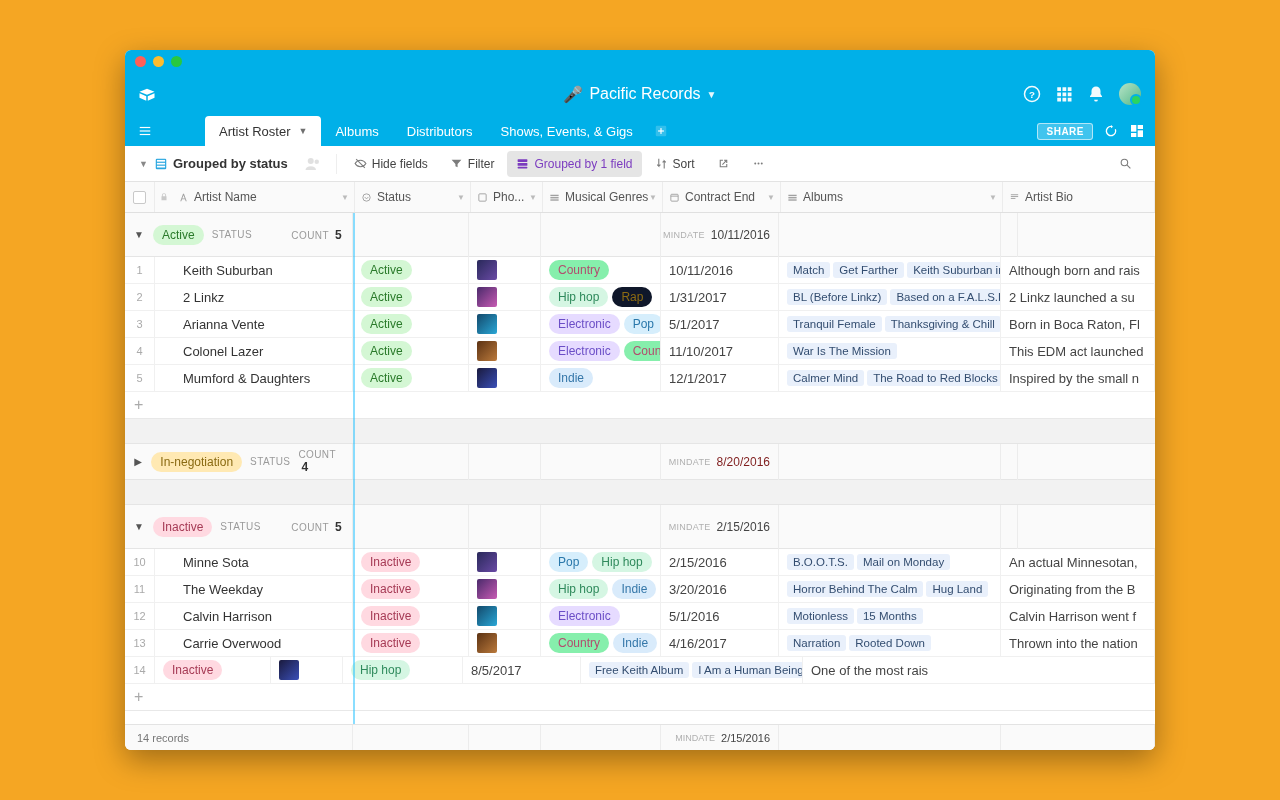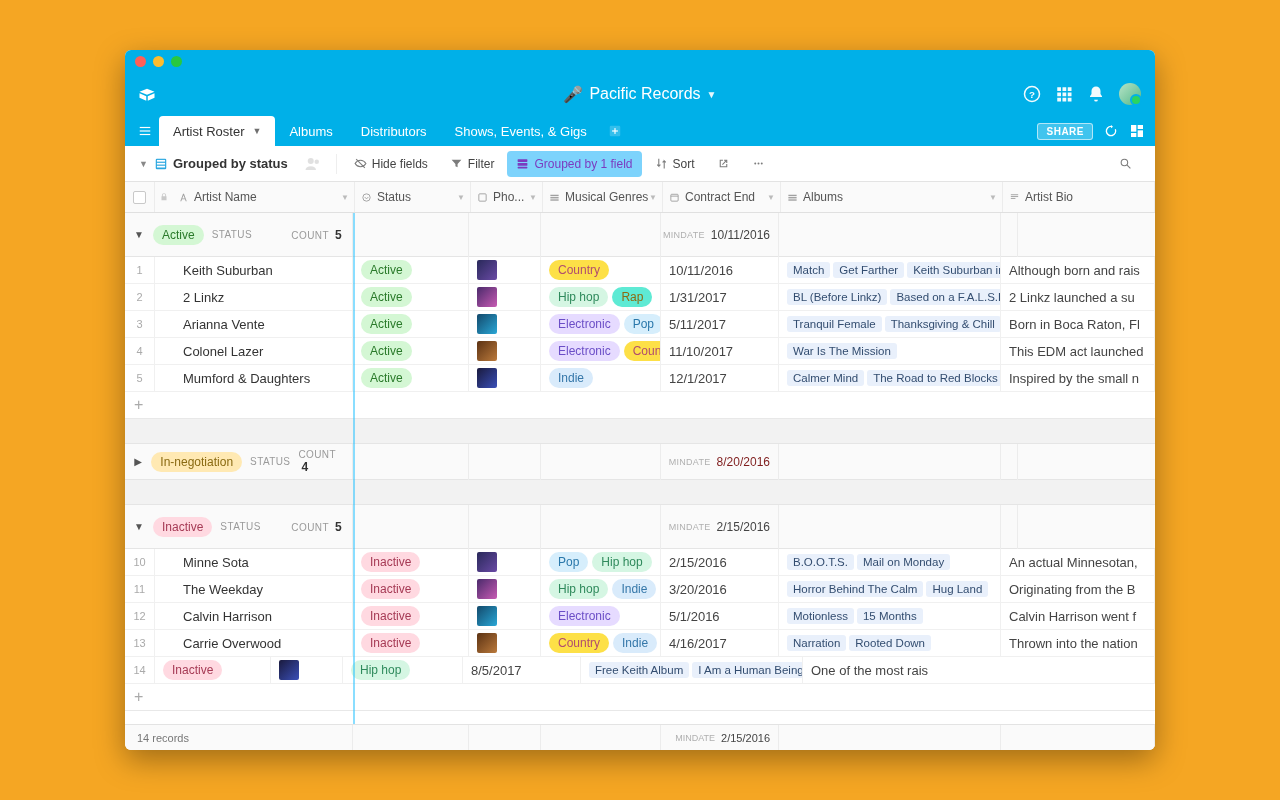--- a/index.html
+++ b/index.html
@@ -37,21 +37,21 @@
   .toolbar{height:36px;border-bottom:1px solid #e3e3e3;display:flex;align-items:center;background:#fff}
   .tool-item{display:flex;align-items:center;gap:5px;padding:0 9px;height:26px;cursor:pointer;color:#444;font-size:12px;border-radius:4px;margin:0 2px}
   .tool-item svg{width:13px;height:13px;fill:#7c7c7c}
   .tool-view{display:flex;align-items:center;gap:6px;padding:0 8px;margin-left:6px}
   .tool-view .caret{font-size:9px;color:#888}
   .view-chip{display:flex;align-items:center;gap:5px;background:transparent;color:#333;font-weight:600;font-size:13px}
   .view-chip svg{width:14px;height:14px;fill:#0a8ecf}
   .collab{width:18px;height:18px;opacity:.25;margin:0 8px}
   .collab svg{fill:#888;width:18px;height:18px}
   .divider{width:1px;height:20px;background:#eee;margin:0 6px}
-  .tool-item.grouped{background:#7dd3fc;color:#7b3bbf}
+  .tool-item.grouped{background:#e5e5e5;color:#7b3bbf}
   .tool-item.grouped svg{fill:#7b3bbf}
   .tool-right{margin-left:auto;padding-right:12px}
   
   .colrow{height:31px;border-bottom:1px solid #e0e0e0;background:#fafafa;display:flex;font-size:12px;color:#555}
   .colcell{border-right:1px solid #ececec;display:flex;align-items:center;padding:0 6px;gap:5px;position:relative;white-space:nowrap;overflow:hidden}
   .colcell svg{width:11px;height:11px;fill:#a0a0a0;flex:0 0 auto}
   .colcell .caret{font-size:8px;color:#bbb;position:absolute;right:5px}
   .w-check{width:30px;justify-content:center}
   .w-row{width:200px}
   .w-status{width:116px}
@@ -75,23 +75,23 @@
   .ghdr-count{font-size:10px;letter-spacing:.4px;color:#9a9a9a;margin-left:auto;margin-right:10px}
   .ghdr-count b{color:#333;font-weight:600;font-size:12px;margin-left:3px}
   .ghdr-right{display:flex}
   .ghdr-cell{border-right:1px solid #ececec;height:44px;display:flex;align-items:center;padding:0 8px;font-size:12px;color:#777}
   .group-hdr.collapsed .ghdr-cell{height:36px}
   .ghdr-cell .agg{font-size:9px;letter-spacing:.3px;color:#b0b0b0;text-transform:uppercase;margin-right:6px}
   .pill{display:inline-flex;align-items:center;padding:2px 9px;border-radius:10px;font-size:12px;line-height:16px;white-space:nowrap}
   .p-active{background:#d4f7d4;color:#2a7a2a}
   .p-neg{background:#ffe9b3;color:#8a6a12}
   .p-inactive{background:#ffd9e1;color:#a63a55}
-  .p-country{background:#fde047;color:#b14d6e}
+  .p-country{background:#86efac;color:#b14d6e}
   .p-hiphop{background:#d5f6e3;color:#2f8a5c}
-  .p-rap{background:#5eead4;color:#8c6b12}
+  .p-rap{background:#0f172a;color:#8c6b12}
   .p-electronic{background:#e6dbff;color:#6b4ec7}
   .p-pop{background:#d6eefc;color:#2a78ab}
   .p-indie{background:#d9ebfb;color:#3577a9}
   .chip{display:inline-flex;align-items:center;background:#e9f0fb;color:#334d70;border-radius:3px;padding:2px 6px;font-size:11.5px;margin-right:3px;white-space:nowrap}
   .row{height:27px;border-bottom:1px solid #f0f0f0;display:flex;background:#fff;font-size:13px}
   .cell{border-right:1px solid #f0f0f0;display:flex;align-items:center;padding:0 8px;gap:3px;white-space:nowrap;overflow:hidden}
   .cell.num{width:30px;justify-content:center;color:#aaa;font-size:11px}
   .cell.name{width:198px;padding-left:28px}
   .cell.status{width:116px}
   .cell.photo{width:72px}
@@ -165,21 +165,21 @@
   </div>
 
   <div class="tabbar" data-name="table-tabbar">
     <div class="tab-menu" data-name="table-list-menu-icon">
         <svg viewBox="0 0 24 24">
           <rect x="3" y="5" width="18" height="2"></rect>
           <rect x="3" y="11" width="18" height="2"></rect>
           <rect x="3" y="17" width="18" height="2"></rect>
         </svg>
       </div>
-    <div id="tabs-host" style="display: flex;">
+    <div id="tabs-host" style="display: flex; margin-left: 46px;">
         <div class="tab active" data-name="table-tab">
           <span>Artist Roster</span>
           <span class="caret">▼</span>
         </div>
         <div class="tab" data-name="table-tab">
           <span>Albums</span>
         </div>
         <div class="tab" data-name="table-tab">
           <span>Distributors</span>
         </div>
@@ -410,21 +410,21 @@
         <div class="cell status" data-name="cell-status">
           <span class="pill p-active">Active</span>
         </div>
         <div class="cell photo" data-name="cell-photo">
           <div class="thumb c" data-name="photo-thumbnail"></div>
         </div>
         <div class="cell genre" data-name="cell-genres">
           <span class="pill p-electronic" data-name="genre-pill">Electronic</span>
           <span class="pill p-pop" data-name="genre-pill">Pop</span>
         </div>
-        <div class="cell contract" data-name="cell-contract-end">5/11/2017</div>
+        <div class="cell contract" data-name="cell-contract-end">5/1/2017</div>
         <div class="cell albums" data-name="cell-albums">
           <span class="chip" data-name="album-chip">Tranquil Female</span>
           <span class="chip" data-name="album-chip">Thanksgiving &amp; Chill</span>
         </div>
         <div class="cell bio" data-name="cell-bio">Born in Boca Raton, Fl</div>
       </div>
       <div class="row" data-name="table-row">
         <div class="cell num" data-name="row-number">4</div>
         <div class="cell name" data-name="cell-artist-name">Colonel Lazer</div>
         <div class="cell status" data-name="cell-status">

